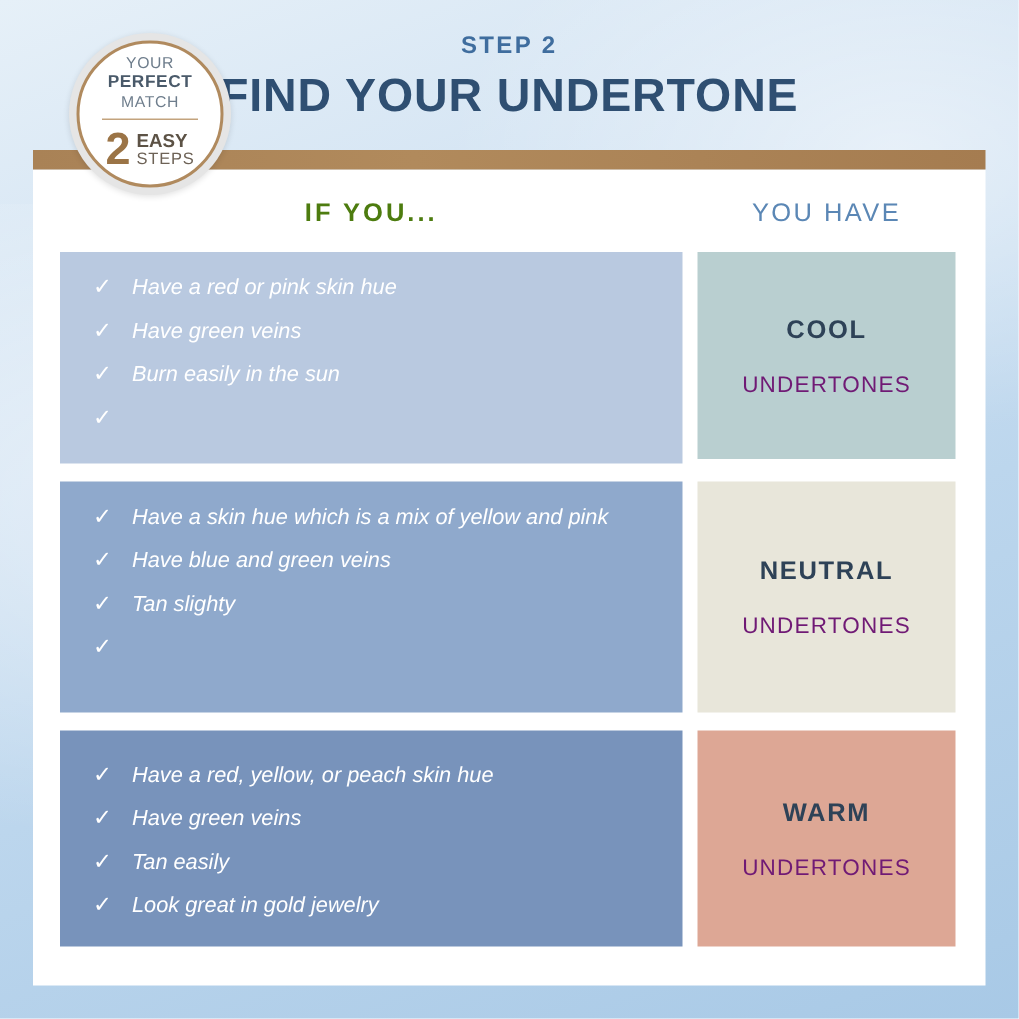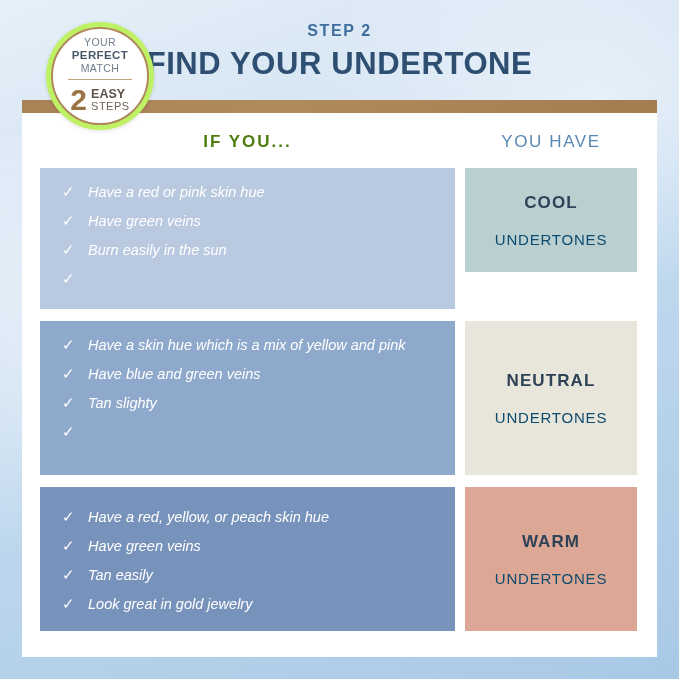--- a/index.html
+++ b/index.html
@@ -72,21 +72,21 @@
     background: #ffffff;
   }
 
   .badge {
     position: absolute;
     left: 46px;
     top: 22px;
     width: 108px;
     height: 108px;
     border-radius: 50%;
-    background: #bef264;
+    background: #e5e5e5;
     box-shadow: 0 1px 4px rgba(0,0,0,0.12);
     z-index: 5;
   }
   .badge-inner {
     position: absolute;
     left: 5px;
     top: 5px;
     width: 98px;
     height: 98px;
     border-radius: 50%;
@@ -213,21 +213,21 @@
     font-style: italic;
   }
   .undertone-name {
     color: #2e4257;
     font-size: 17px;
     font-weight: bold;
     letter-spacing: 1.1px;
     text-align: center;
   }
   .undertone-sub {
-    color: #0c4a6e;
+    color: #701a75;
     font-size: 15px;
     letter-spacing: 0.8px;
     text-align: center;
     margin-top: 18px;
   }
 </style>
 </head>
 <body>
 
 <div class="bg-glow"></div>
@@ -268,21 +268,21 @@
       <span class="item-text">Have green veins</span>
     </div>
     <div class="item">
       <span class="check">✓</span>
       <span class="item-text">Burn easily in the sun</span>
     </div>
     <div class="item">
       <span class="check">✓</span>
     </div>
   </div>
-  <div class="row-right" style="height:104px; background:#b9cfd0;">
+  <div class="row-right" style="height:138px; background:#b9cfd0;">
     <div class="undertone-name">COOL</div>
     <div class="undertone-sub">UNDERTONES</div>
   </div>
 </div>
 
 <div class="row" style="top:321px; height:154px;">
   <div class="row-left" style="height:154px; background:#8fa9cc;">
     <div class="item">
       <span class="check">✓</span>
       <span class="item-text">Have a skin hue which is a mix of yellow and pink</span>

